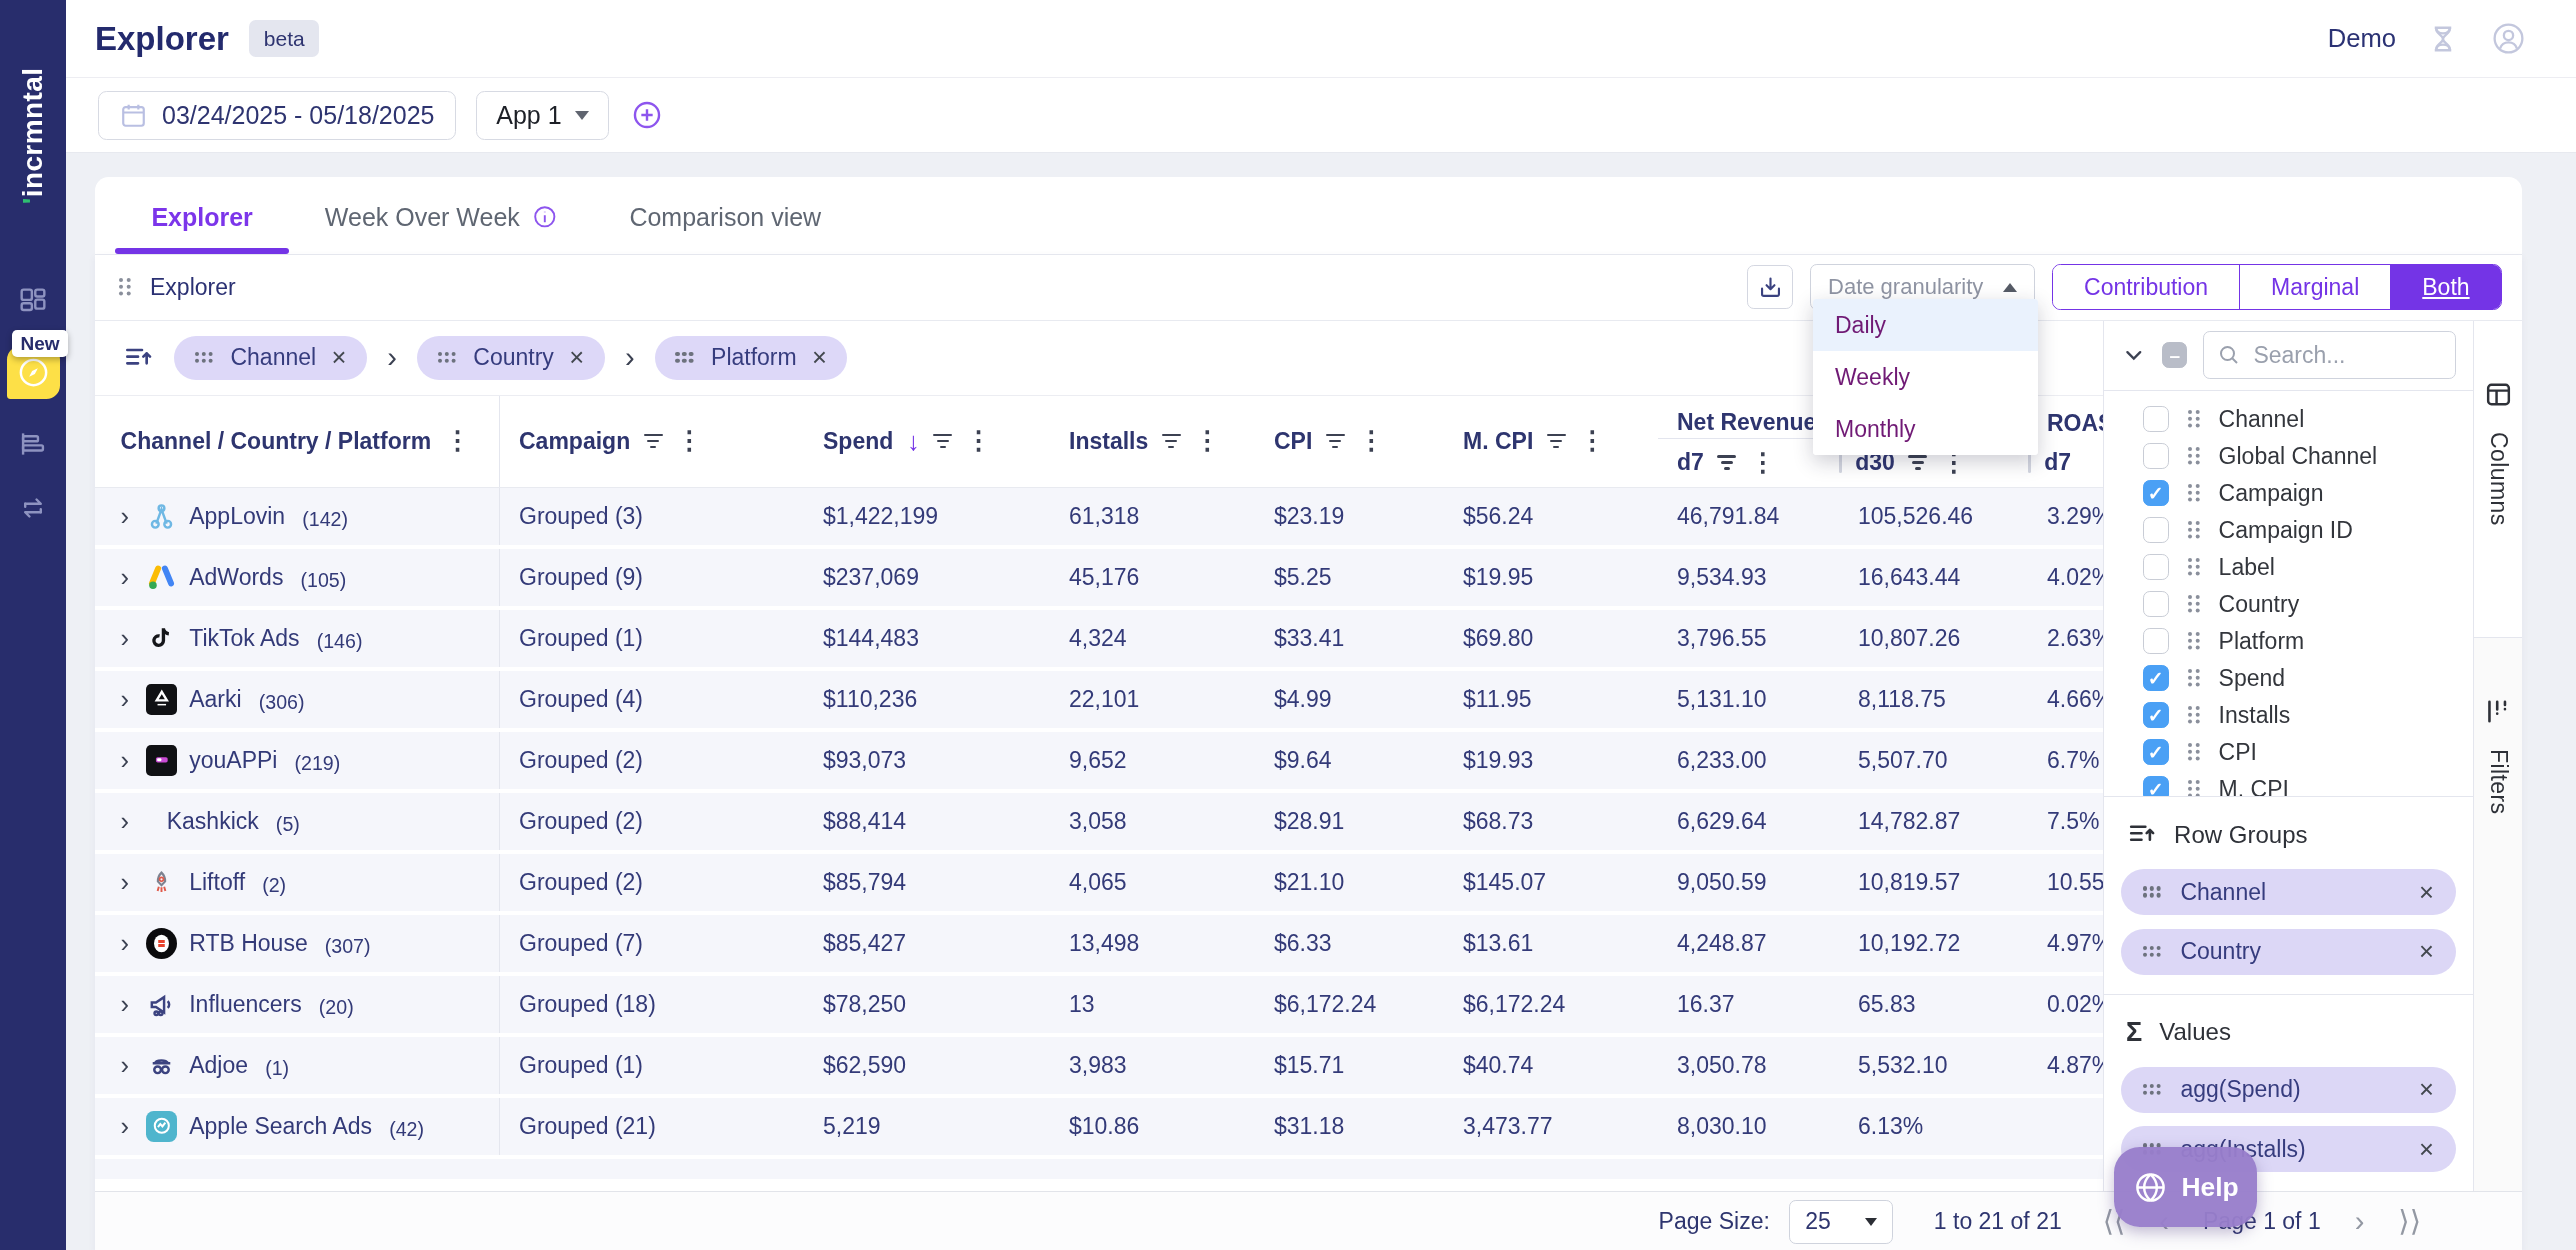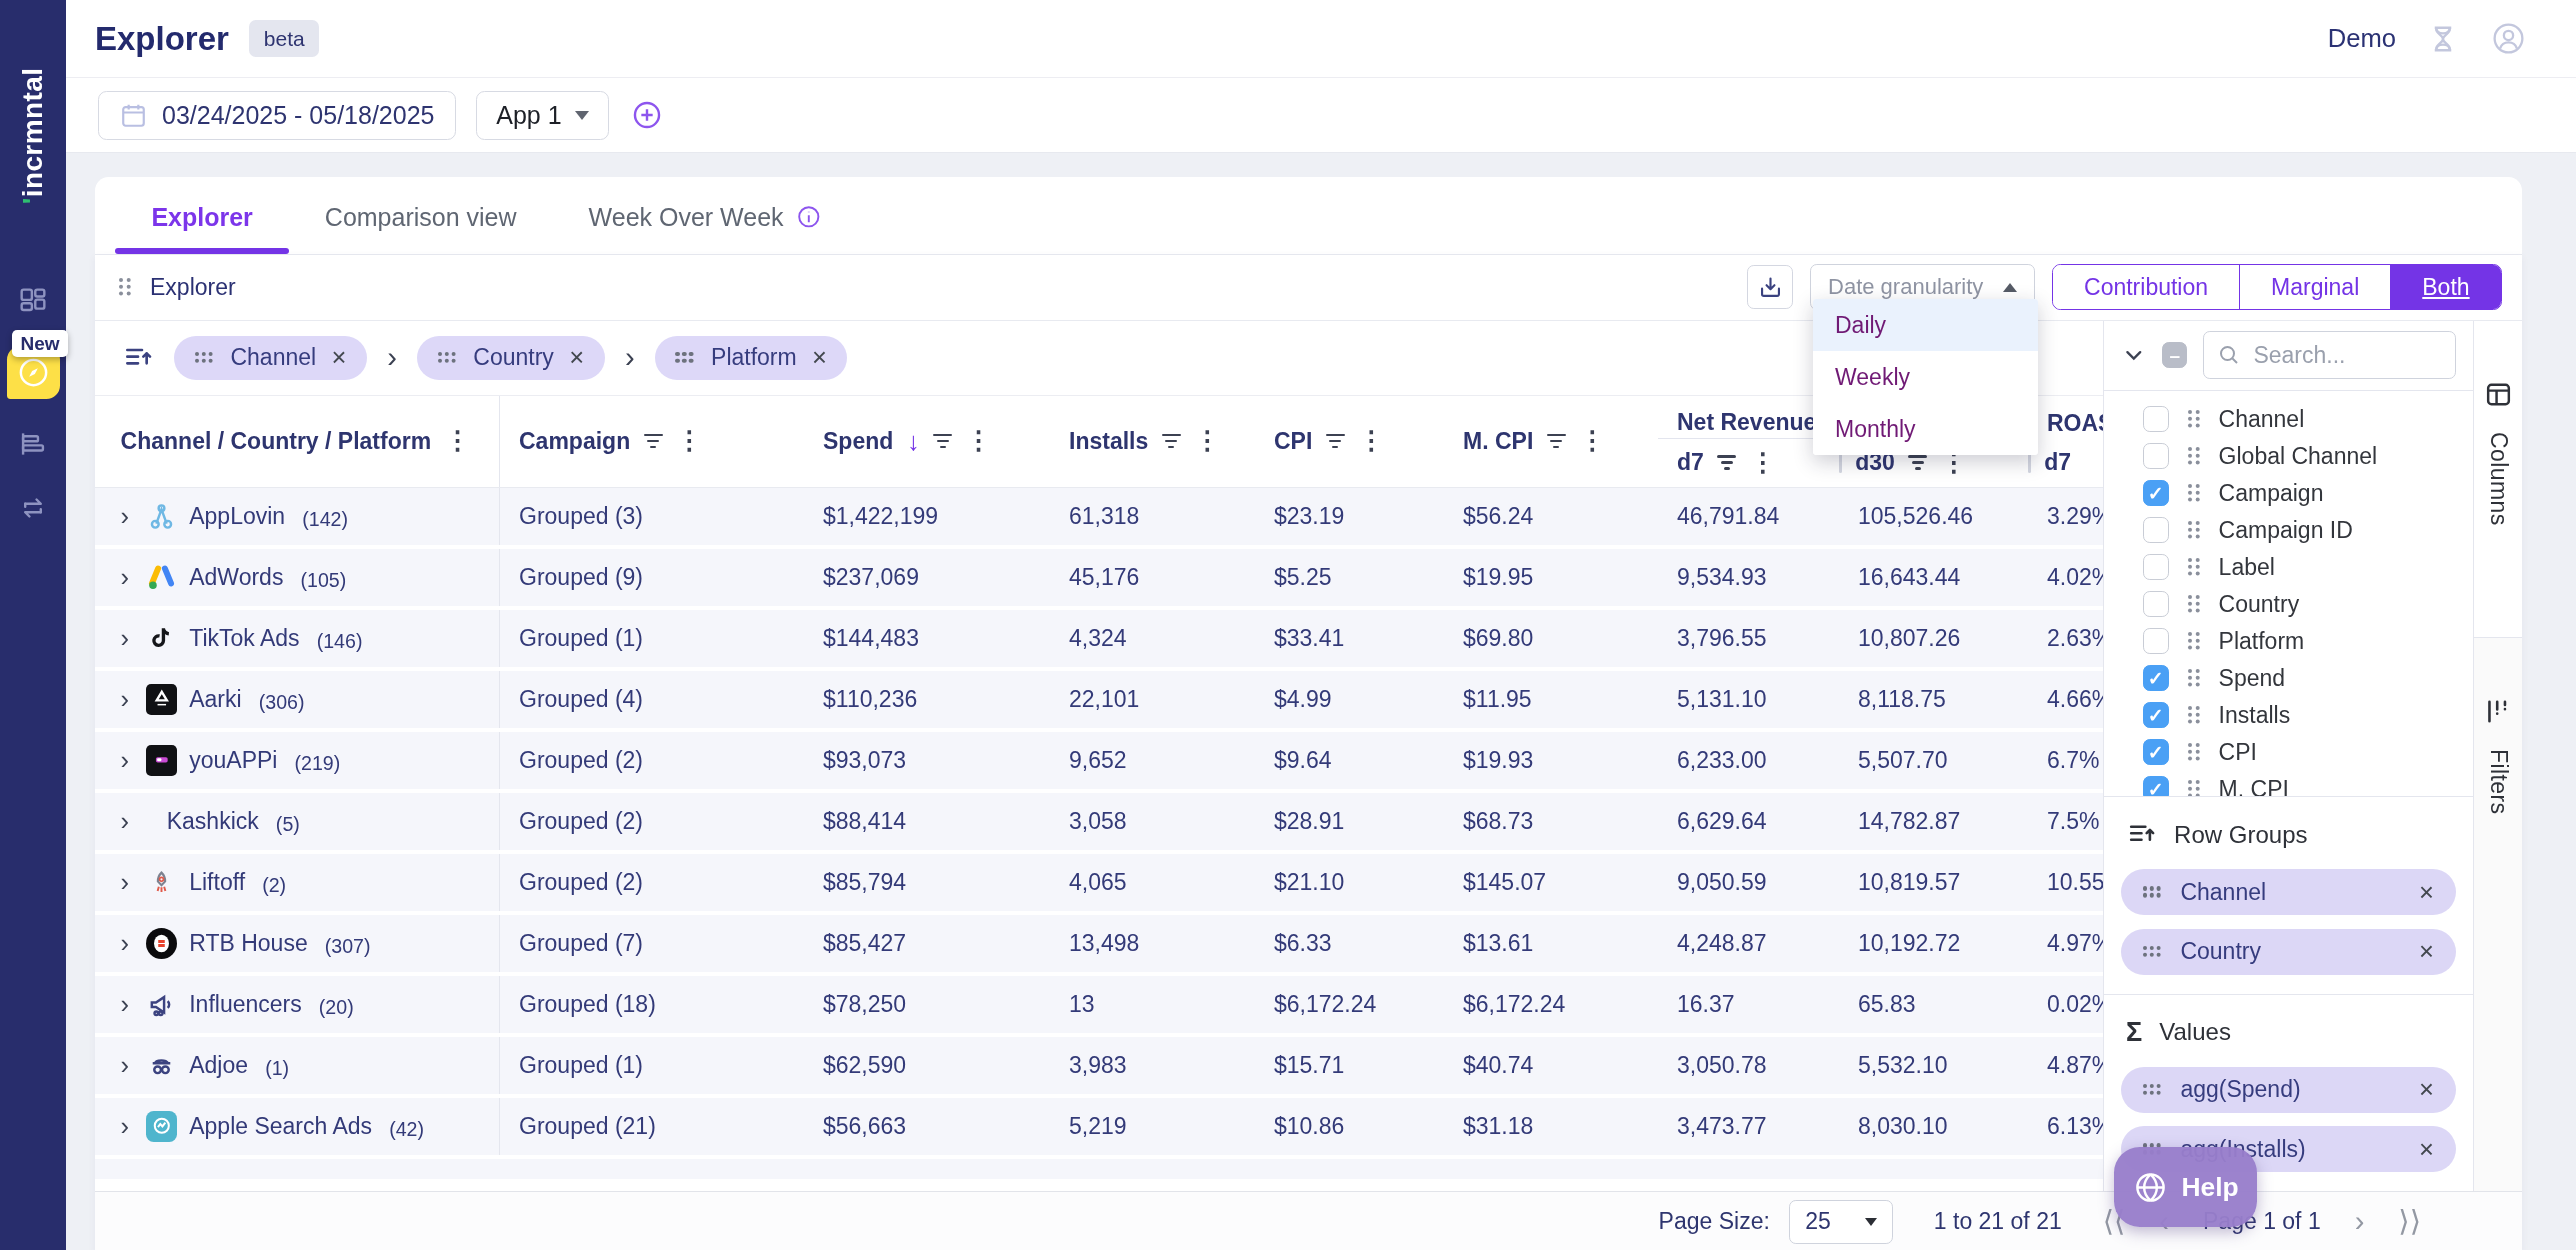--- a/index.html
+++ b/index.html
@@ -299,30 +299,30 @@
       </span>
     </div>
 
     <div class="content">
 
       <div class="tabs">
         <div class="tab active">
           <span>Explorer</span>
         </div>
         <div class="tab">
-          <span>Comparison view</span>
-        </div>
-        <div class="tab">
           <span>Week Over Week</span>
           <span class="info-ic">
             <svg width="25.6" height="25.6" viewBox="0 0 24 24" fill="none" stroke="currentColor" stroke-width="1.8">
                 <circle cx="12" cy="12" r="9"></circle>
                 <path d="M12 10.5V17M12 7.2v.6"></path>
               </svg>
           </span>
+        </div>
+        <div class="tab">
+          <span>Comparison view</span>
         </div>
       </div>
 
       <div class="card">
 
         <div class="toolbar">
           <span class="dots"></span>
           <span class="toolbar-title">Explorer</span>
           <div class="toolbar-right">
             <div class="download-btn">
@@ -672,21 +672,20 @@
                       <span class="ch-icon teal">
                         <svg width="25.6" height="25.6" viewBox="0 0 24 24" fill="none" stroke="#fff" stroke-width="1.9">
                           <circle cx="12" cy="12" r="6.6"></circle>
                           <path d="M8.4 13.2l2.2-2.9 2 2.2 2.7-3.5"></path>
                         </svg>
                       </span>
                       <span>Apple Search Ads</span>
                       <span class="ch-count">(42)</span>
                     </div>
                     <div class="td">Grouped (21)</div>
-                    <div class="td">$56,663</div>
                     <div class="td">5,219</div>
                     <div class="td">$10.86</div>
                     <div class="td">$31.18</div>
                     <div class="td">3,473.77</div>
                     <div class="td">8,030.10</div>
                     <div class="td">6.13%</div>
                   </div>
                   <div class="trow partial"></div>
                 </div>
             </div>

